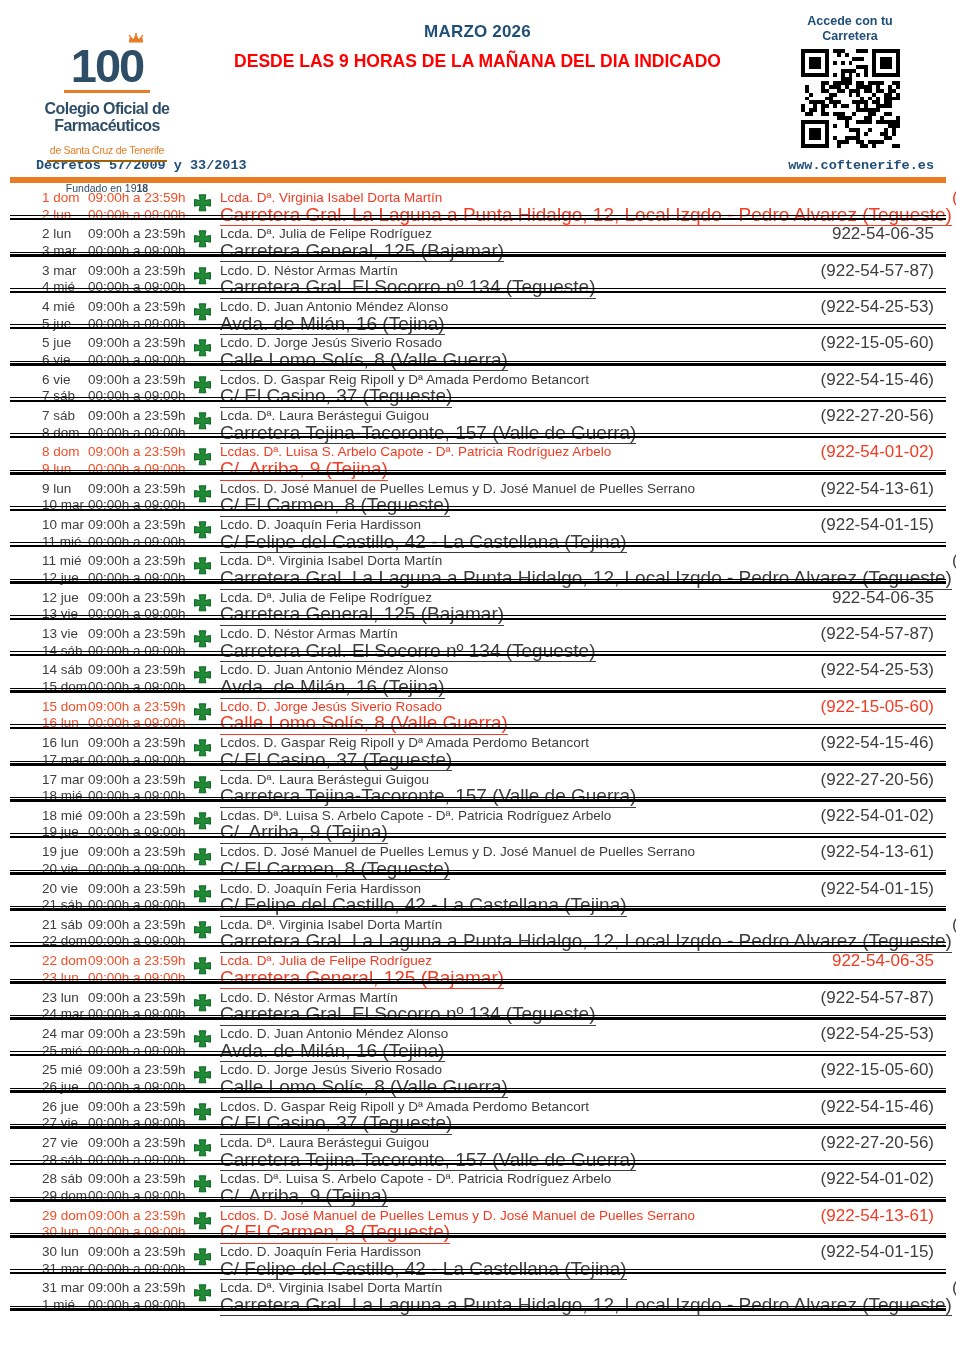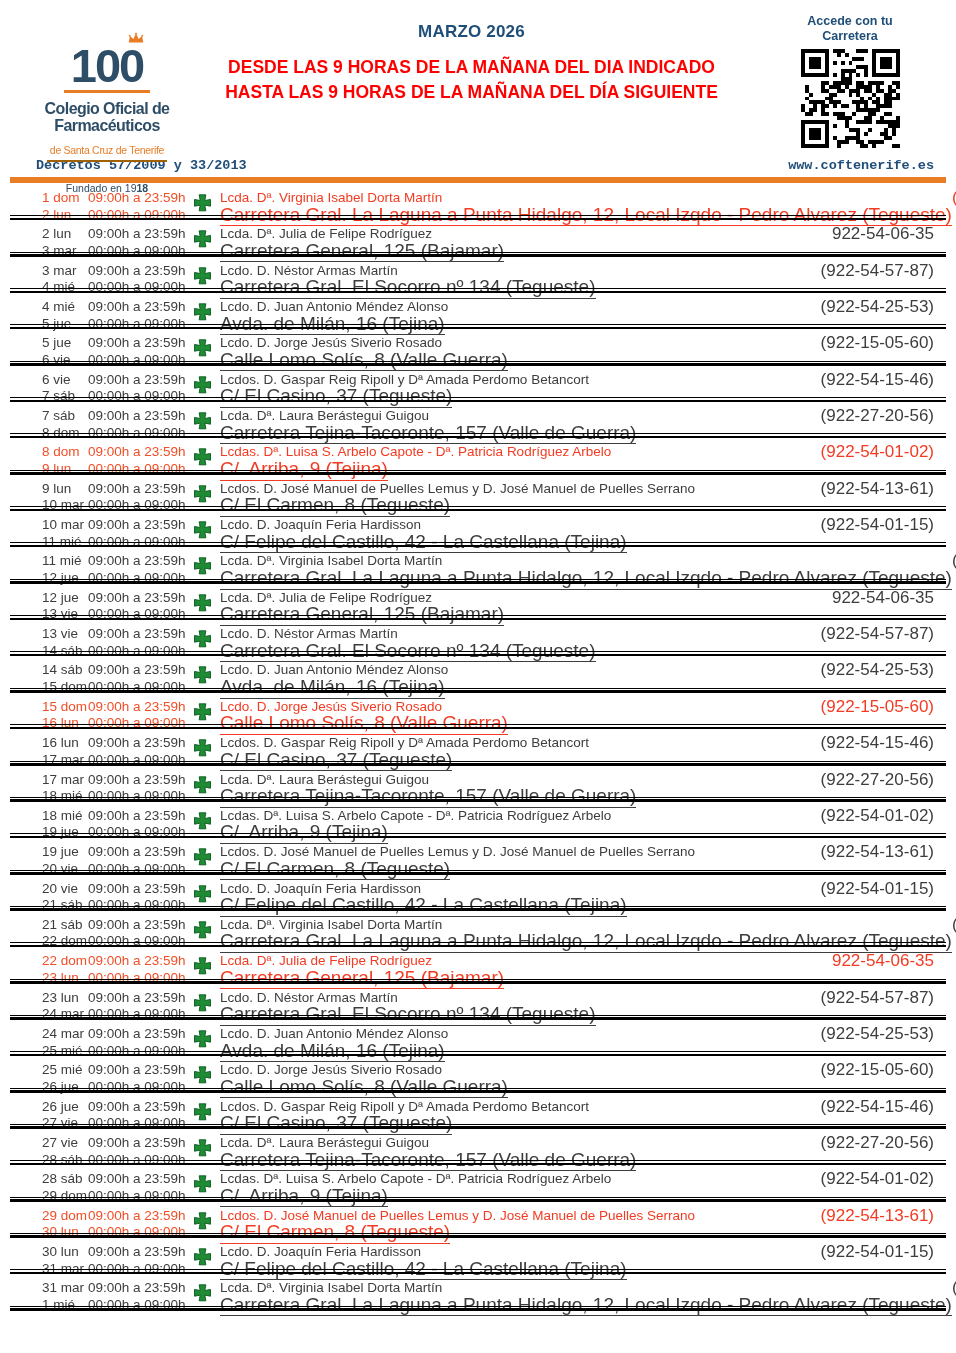--- a/index.html
+++ b/index.html
@@ -19,24 +19,24 @@
   .logo-100 { position:relative; display:inline-block; font-size:47px; font-weight:bold;
               color:#2e4d66; line-height:0.95; letter-spacing:-2px; padding-top:12px; }
   .logo-crown { position:absolute; top:0; right:-2px; width:18px; height:12px; }
   .logo-underline { width:86px; height:3px; background:#e87d26; margin:1px auto 7px; }
   .logo-org { font-weight:bold; color:#2e4d66; font-size:17px; line-height:1.02;
               letter-spacing:-0.6px; transform:scaleX(0.94); }
   .logo-city { color:#e87d26; font-size:10.5px; margin-top:10px; letter-spacing:-0.3px; }
   .logo-founded { width:120px; margin:4px auto 0; border-top:2px solid #a16207;
                   padding-top:20px; font-size:10.5px; color:#2e4d66; }
 
-  .titles { position:absolute; left:144px; top:22px; width:655px; text-align:center; color:#1f4e79; }
+  .titles { position:absolute; left:150px; top:22px; width:655px; text-align:center; color:#1f4e79; }
   .month-title { font-size:17px; font-weight:bold; letter-spacing:0.2px; }
   .zone-title  { font-size:19px; font-weight:bold; margin-top:9px; white-space:nowrap; }
-  .notice { color:#ff0000; font-weight:bold; font-size:17.5px; line-height:1.45; margin-top:13px; }
+  .notice { color:#ff0000; font-weight:bold; font-size:17.5px; line-height:1.45; margin-top:7px; }
 
   .qr-block { position:absolute; right:51px; top:14px; width:110px; text-align:center; }
   .qr-caption { color:#1f4e79; font-weight:bold; font-size:12.5px; line-height:1.2; }
   .qr-code { margin-top:5px; width:101px; height:99px; background:#fff; }
 
   
   .meta-line { display:flex; justify-content:space-between; align-items:flex-end;
                margin:0 22px 0 36px; font-weight:bold; font-size:13.5px; color:#1f4e79;font-family:Liberation Mono, monospace; }
   .orange-bar { height:6px; background:#e87d26; margin:4px 10px 1px; }
 
@@ -80,21 +80,20 @@
     <div class="logo-org">Colegio Oficial de</div>
     <div class="logo-org">Farmacéuticos</div>
     <div class="logo-city">de Santa Cruz de Tenerife</div>
     <div class="logo-founded"><span>Fundado en 19</span><b>18</b></div>
   </div>
 
   <div class="titles">
     <div class="month-title">MARZO 2026</div>
     <div class="notice">
       <div>DESDE LAS 9 HORAS DE LA MAÑANA DEL DIA INDICADO</div>
-      <div>HASTA LAS 9 HORAS DE LA MAÑANA DEL DÍA SIGUIENTE</div>
     </div>
   </div>
 
   <div class="qr-block">
     <div class="qr-caption">
       <div>Accede con tu</div>
       <div>Carretera</div>
     </div>
     <svg id="qr" class="qr-code" viewBox="0 0 25 25" shape-rendering="crispEdges">
         <rect x="0" y="0" width="25" height="25" fill="#fff"></rect>

